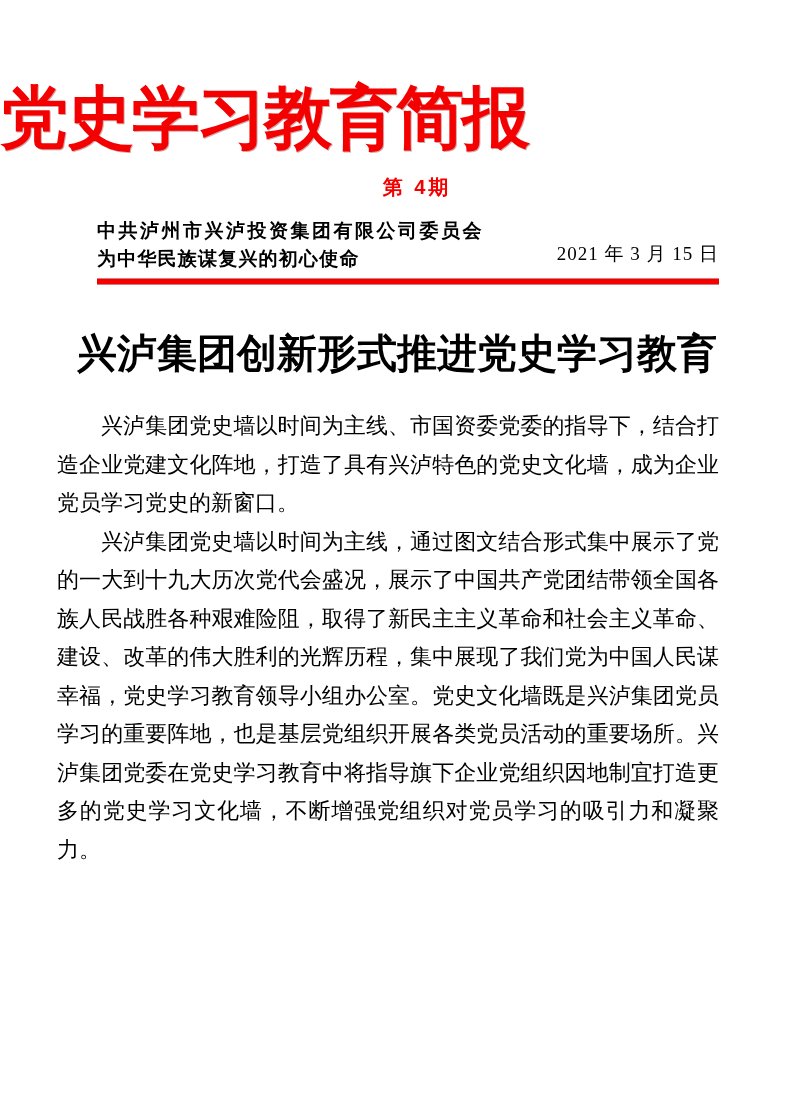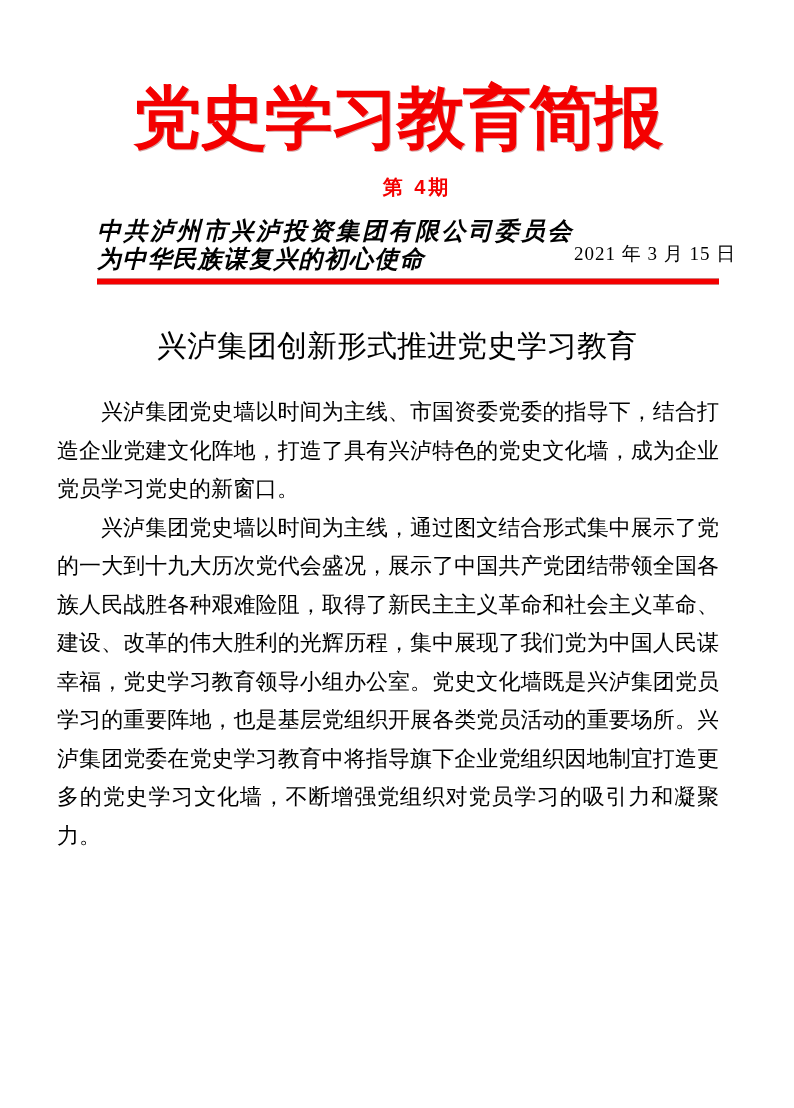--- a/index.html
+++ b/index.html
@@ -13,21 +13,20 @@
     height: 1108px;
     margin: 0 auto;
     background: #ffffff;
     overflow: hidden;
     font-family: "Liberation Serif", "DejaVu Serif", serif;
     color: #000000;
   }
   
   .masthead-title {
     margin-top: 78px;
-    text-align: center;
     font-size: 68px;
     line-height: 1.18;
     font-weight: bold;
     letter-spacing: -2px;
     color: #f40000;
     text-shadow: 1px 1px 0 rgba(130, 0, 0, 0.35);
     white-space: nowrap;
   }
   .issue-line {
     margin-top: 16px;
@@ -42,45 +41,44 @@
   
   .header-block {
     width: 622px;
     margin: 16px 0 0 97px;
     display: flex;
     justify-content: space-between;
     align-items: center;
   }
   .org-block {
     font-weight: bold;
-    font-size: 24px;
+    font-size: 19px;
     line-height: 28px;
-    font-style: italic; 
   }
   .org-line-1 { letter-spacing: 2.5px; white-space: nowrap; }
   .org-line-2 { letter-spacing: 1.2px; white-space: nowrap; }
   .issue-date {
     font-size: 19px;
     letter-spacing: 1px;
     white-space: nowrap;
     margin-top: 17px;
   }
   .red-rule {
     width: 622px;
     height: 5px;
     margin: 6px 0 0 97px;
     background: #f40000;
     box-shadow: 0 1px 0 rgba(160, 0, 0, 0.5), 0 -1px 0 rgba(160, 0, 0, 0.5);
   }
   
   .article-title {
     margin-top: 42px;
     text-align: center;
-    font-size: 30px;
-    font-weight: normal;
+    font-size: 40px;
+    font-weight: bold;
     letter-spacing: 0px;
     white-space: nowrap;
   }
   .article-body {
     width: 662px;
     margin: 26px 0 0 57px;
     font-size: 22px;
     line-height: 38.5px;
     text-align: justify;
     text-justify: inter-character;

